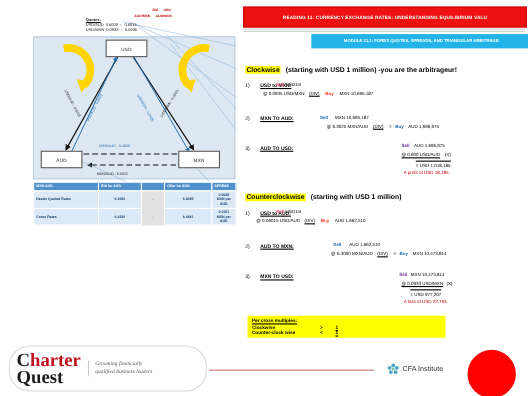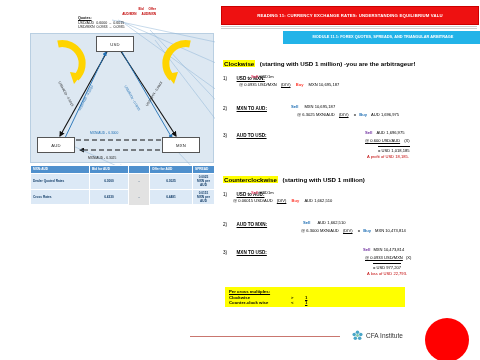--- a/index.html
+++ b/index.html
@@ -312,20 +312,30 @@
         <td>Counter-clock wise</td>
         <td>&lt;</td>
         <td class="t">1</td>
       </tr>
     </tbody>
       </table>
   </div>
 </div>
 
 <div class="abs" id="footer">
+  <div class="abs" id="cq-logo">
+    <div id="cq-word">
+      <div><span class="blk">C</span><span>harter</span></div>
+      <div><span class="blk">Q</span><span class="blk">uest</span></div>
+    </div>
+    <div id="cq-tag">
+      <div>Grooming financially</div>
+      <div>qualified business leaders</div>
+    </div>
+  </div>
   <div class="abs" id="foot-rule"></div>
   <div class="abs" id="cfa">
     <svg width="11" height="11" viewBox="0 0 20 20">
       <g fill="#4aa6c8">
         <circle cx="10" cy="4" r="3.2"></circle>
           <circle cx="16" cy="8" r="3.2"></circle>
         <circle cx="14" cy="15" r="3.2"></circle>
           <circle cx="6" cy="15" r="3.2"></circle>
         <circle cx="4" cy="8" r="3.2"></circle>
       </g>

